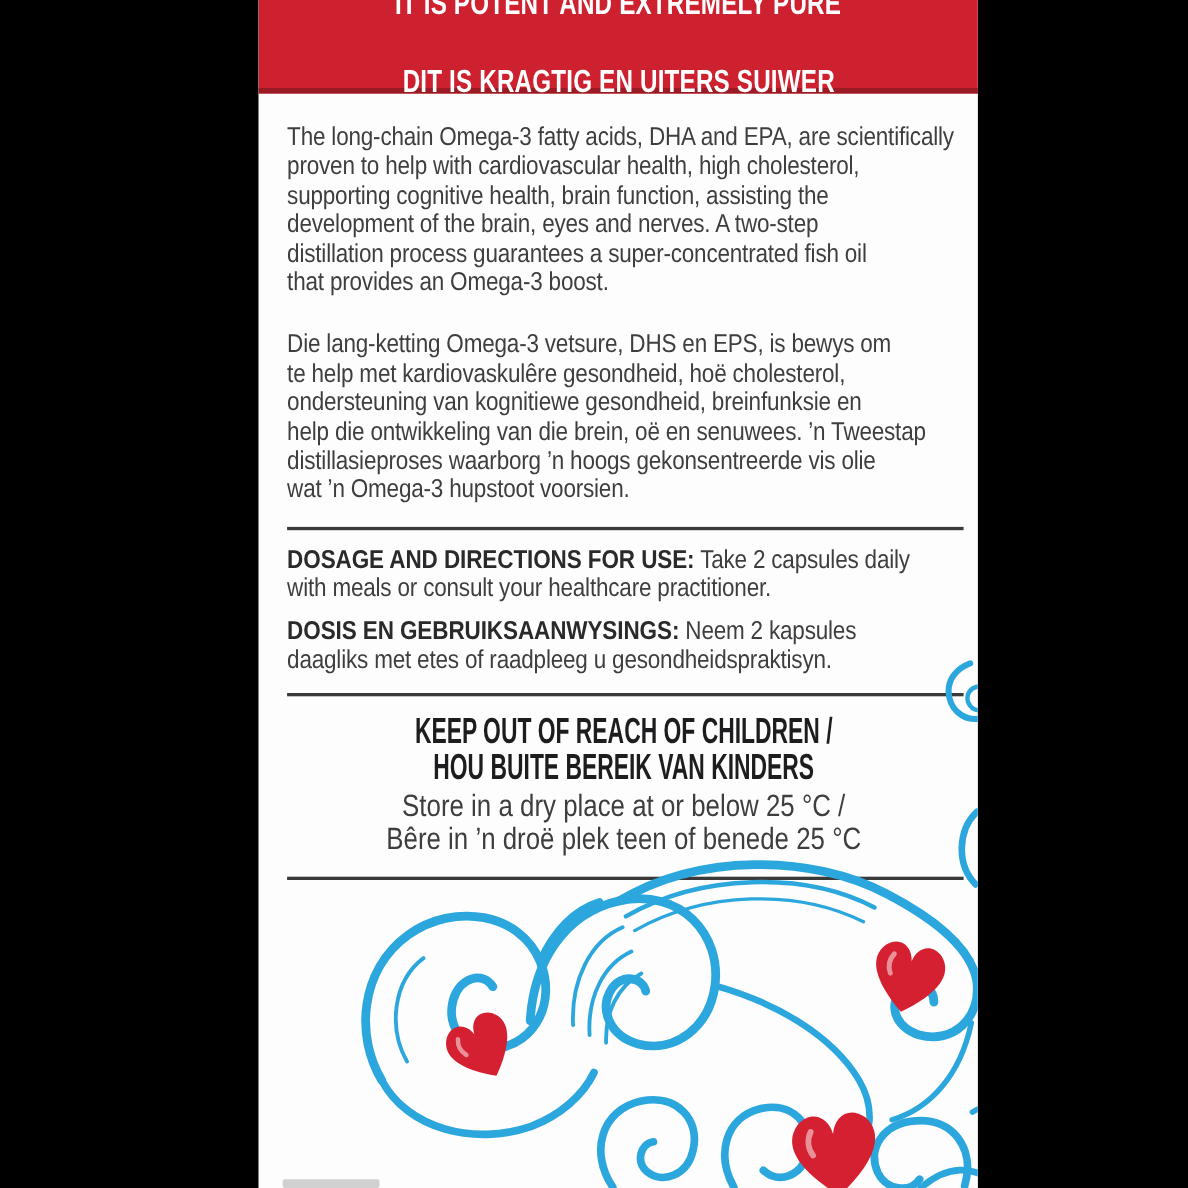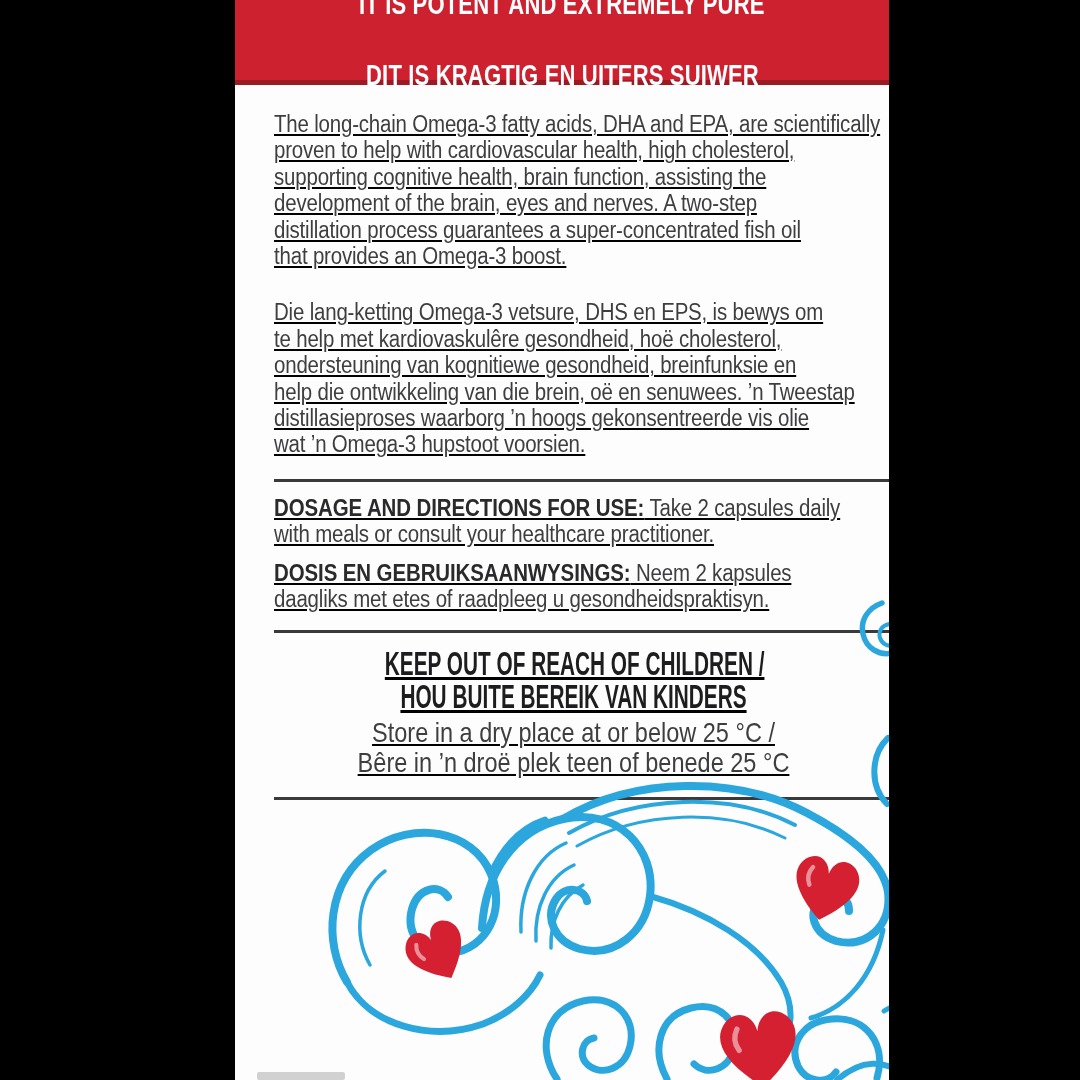--- a/index.html
+++ b/index.html
@@ -27,21 +27,21 @@
   }
   .banner{
     height:80px;background:var(--banner_red);
     border-bottom:5px solid var(--banner_shadow);
     display:flex;flex-direction:column;align-items:center;justify-content:center;gap:40px;
   }
   .banner p{
     margin:0;color:var(--banner_text);font-weight:bold;font-size:29px;line-height:31px;
     text-align:center;white-space:pre;transform:scaleX(.76);letter-spacing:.2px;
   }
-  .content{padding:0 16px 0 39px;text-decoration:underline;}
+  .content{padding:0 16px 0 26px;}
   .copy{
     color:var(--text_dark);font-size:23.5px;line-height:26.4px;margin:0;
     white-space:pre;transform:scaleX(.87);transform-origin:0 0;letter-spacing:-.2px;
   }
   .para-en{margin-top:26px;}
   .para-af{margin-top:30px;}
   .rule{border:none;border-top:3px solid var(--rule_gray);margin:0;width:615px;}
   .rule-1{margin-top:21px;}
   .rule-2{margin-top:17px;}
   .rule-3{margin-top:19px;}

